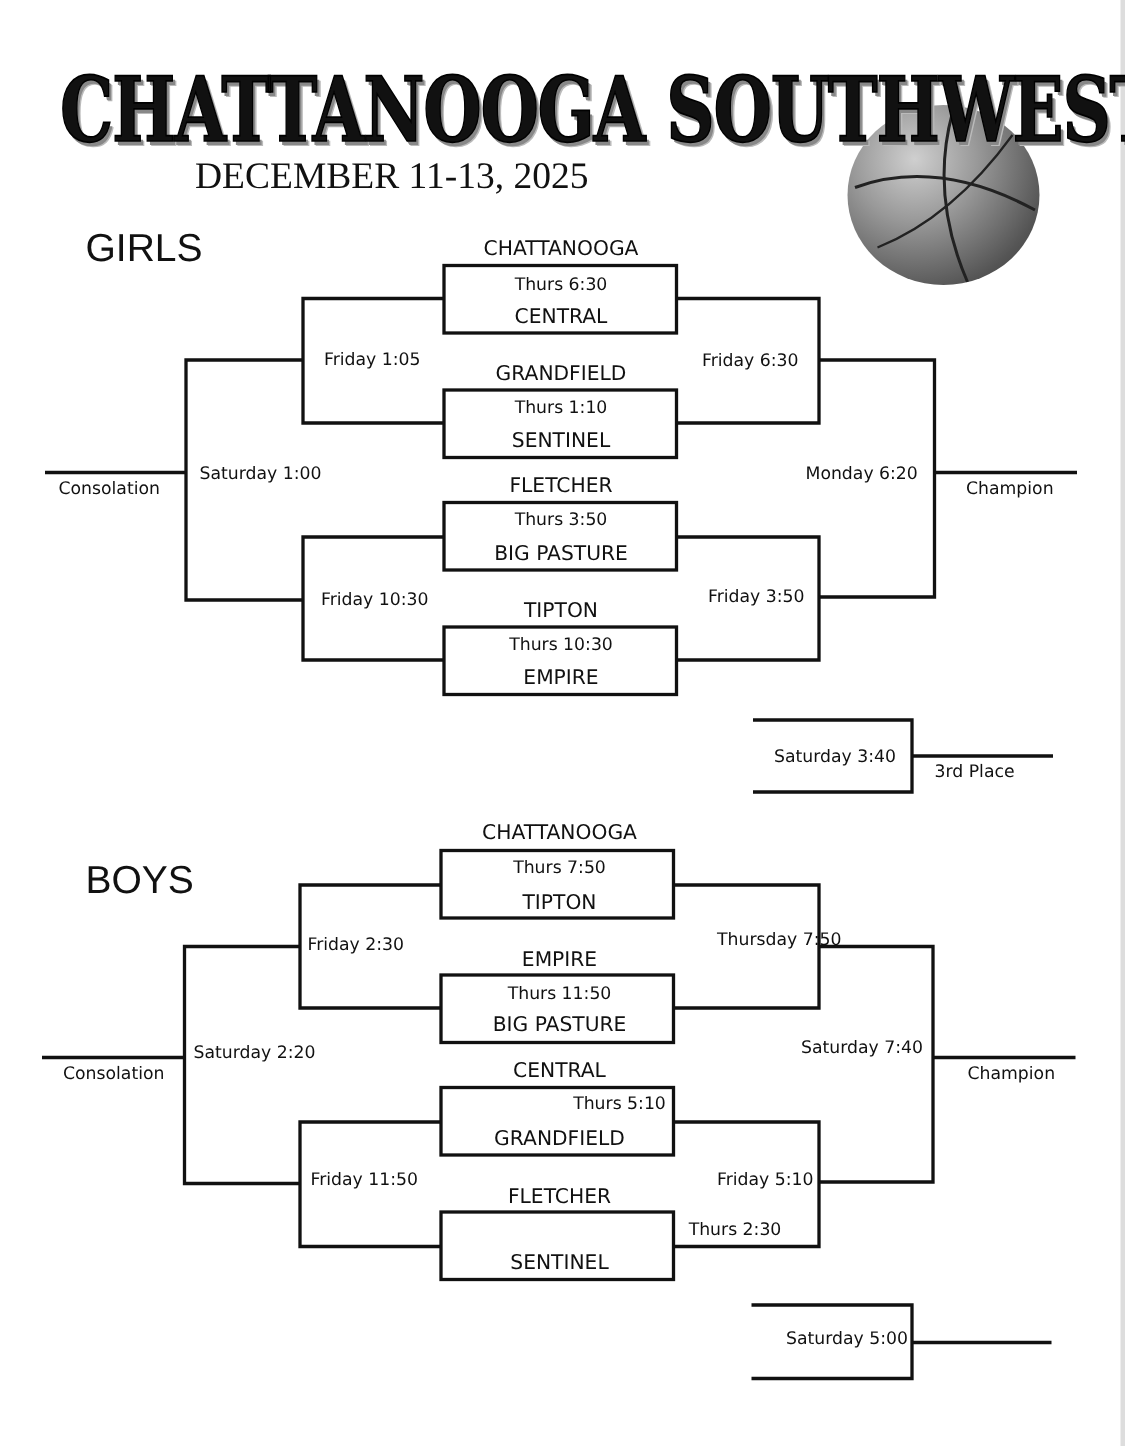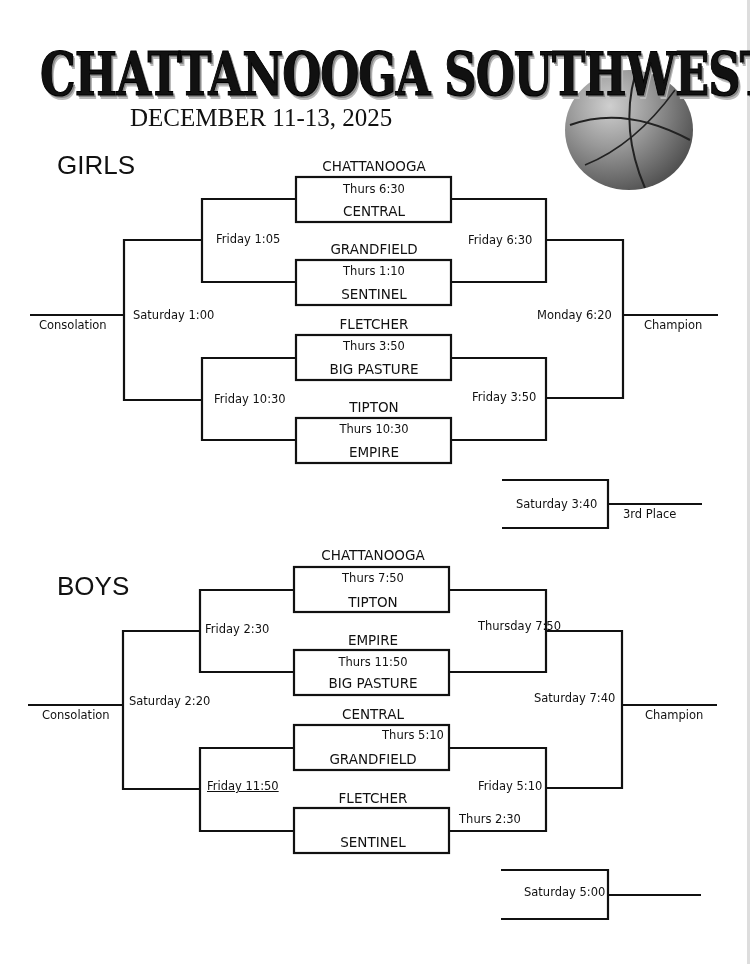--- a/index.html
+++ b/index.html
@@ -125,21 +125,21 @@
 
 <div class="abs team" style="left:373px;top:706px;">CENTRAL</div>
 <div class="abs time" style="left:373px;top:728px;padding-left:40px;">Thurs 5:10</div>
 <div class="abs team" style="left:373px;top:751px;">GRANDFIELD</div>
 
 <div class="abs team" style="left:373px;top:790px;">FLETCHER</div>
 <div class="abs time" style="left:373px;top:812px;margin-left:37px;">Thurs 2:30</div>
 <div class="abs team" style="left:373px;top:834px;">SENTINEL</div>
 
 <div class="abs lbl" style="left:205px;top:622px;">Friday 2:30</div>
-<div class="abs lbl" style="left:207px;top:779px;text-decoration:underline;">Friday 11:50</div>
+<div class="abs lbl" style="left:207px;top:779px;">Friday 11:50</div>
 <div class="abs lbl" style="left:129px;top:694px;">Saturday 2:20</div>
 <div class="abs lbl" style="left:42px;top:708px;">Consolation</div>
 
 <div class="abs lbl" style="left:478px;top:619px;">Thursday  7:50</div>
 <div class="abs lbl" style="left:478px;top:779px;">Friday 5:10</div>
 <div class="abs lbl" style="left:534px;top:691px;">Saturday  7:40</div>
 <div class="abs lbl" style="left:645px;top:708px;">Champion</div>
 
 <div class="abs lbl" style="left:524px;top:885px;">Saturday 5:00</div>
 

